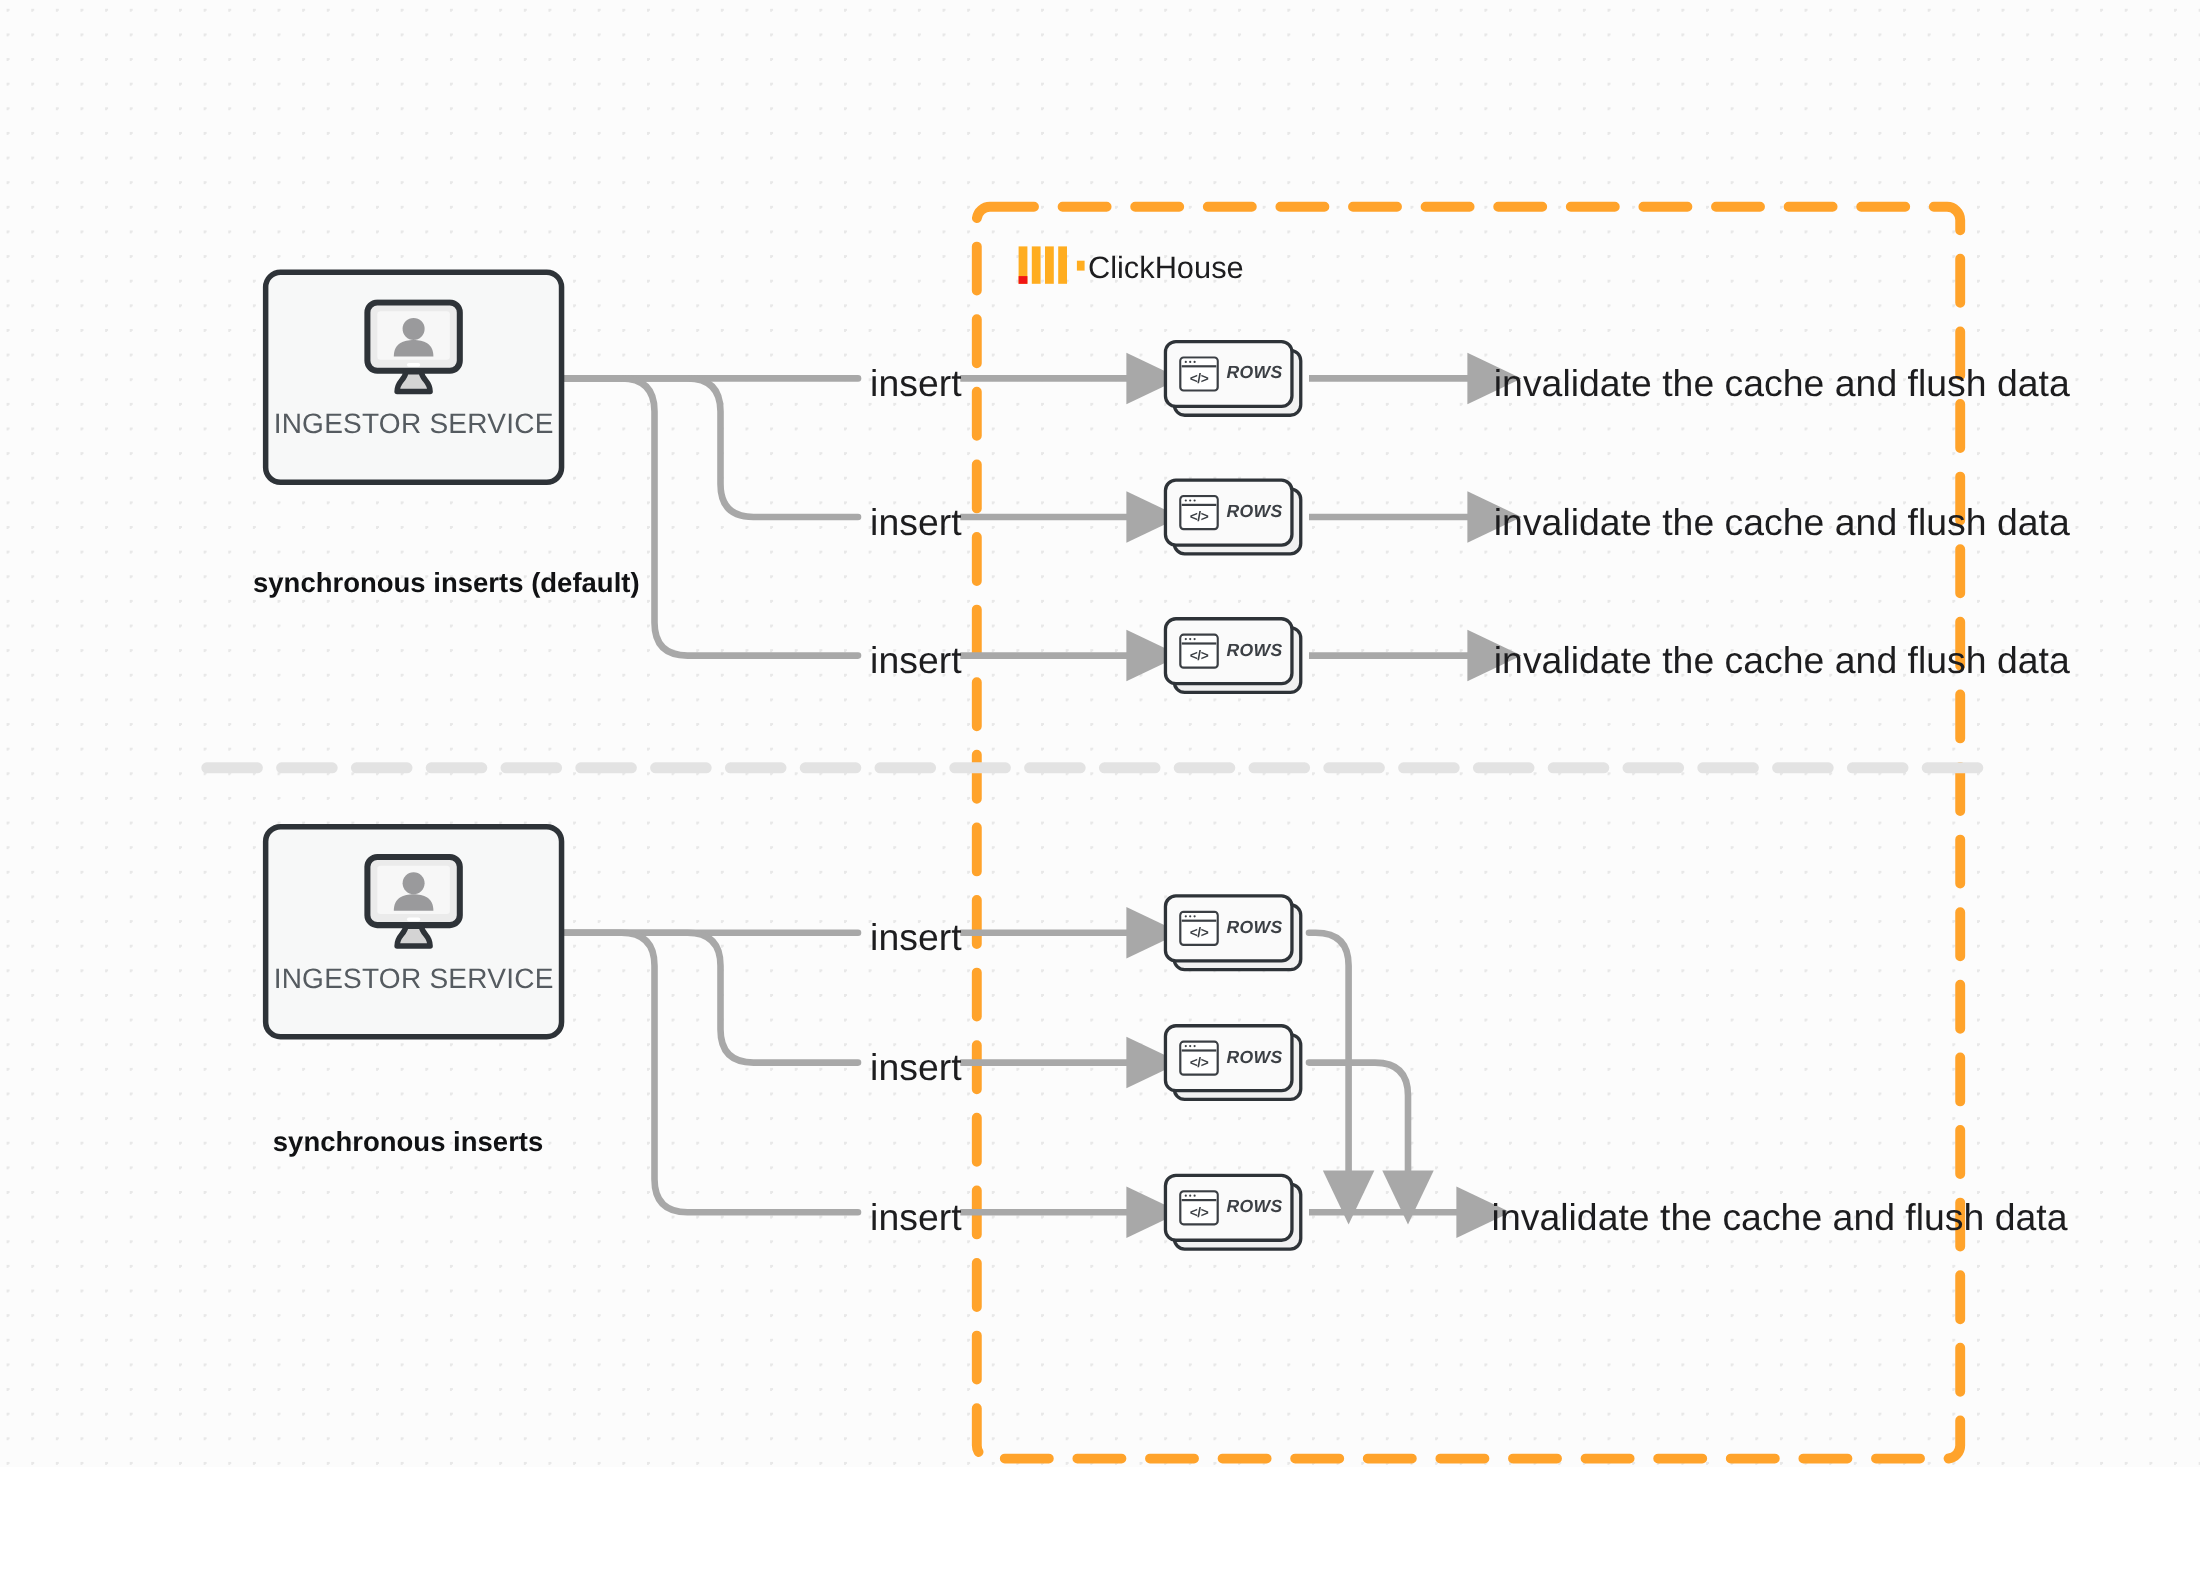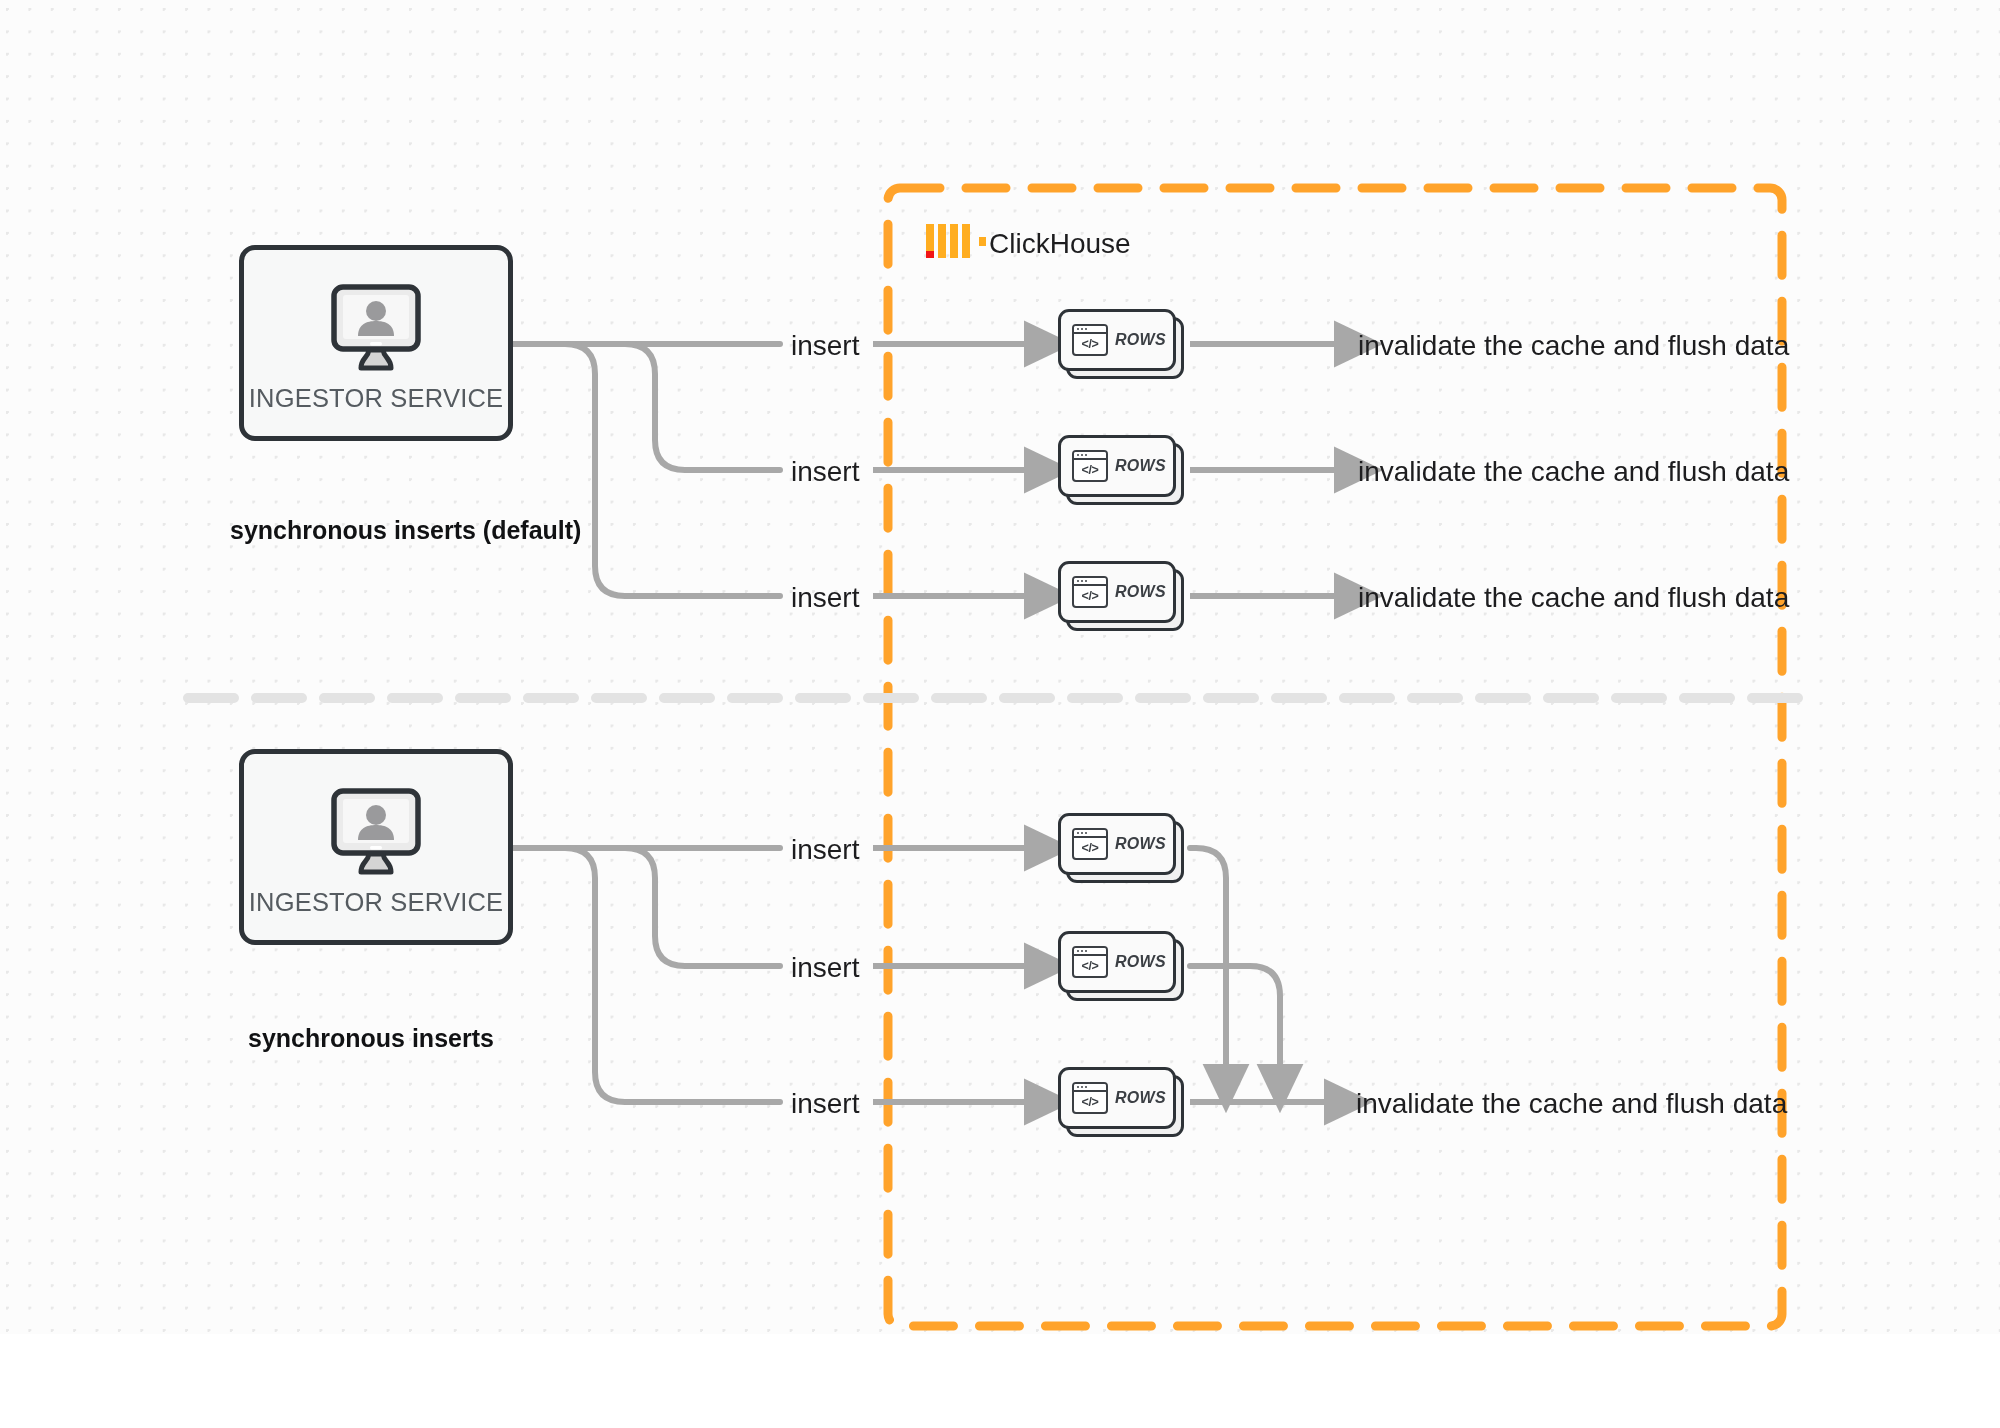--- a/index.html
+++ b/index.html
@@ -32,21 +32,21 @@
     width: 274px;
     height: 196px;
     background: #f7f8f8;
     border: 5px solid #2e3338;
     border-radius: 16px;
     box-sizing: border-box;
     display: flex;
     flex-direction: column;
     align-items: center;
     justify-content: flex-start;
-    padding-top: 34px;
+    padding-top: 22px;
   }
   .node-service .label {
     margin-top: 12px;
     font-size: 25.5px;
     letter-spacing: 0.2px;
     color: #555b60;
     white-space: nowrap;
   }
   .monitor {
     position: relative;
@@ -128,21 +128,21 @@
     font-size: 12.5px;
     font-weight: bold;
     color: #3b3f44;
     line-height: 1;
     letter-spacing: -0.4px;
   }
 
   
   .edge-label {
     position: absolute;
-    font-size: 28px;
+    font-size: 34px;
     color: #1d1d1f;
     white-space: nowrap;
   }
   .section-label {
     position: absolute;
     font-size: 25px;
     font-weight: bold;
     color: #111214;
     white-space: nowrap;
     text-align: center;

